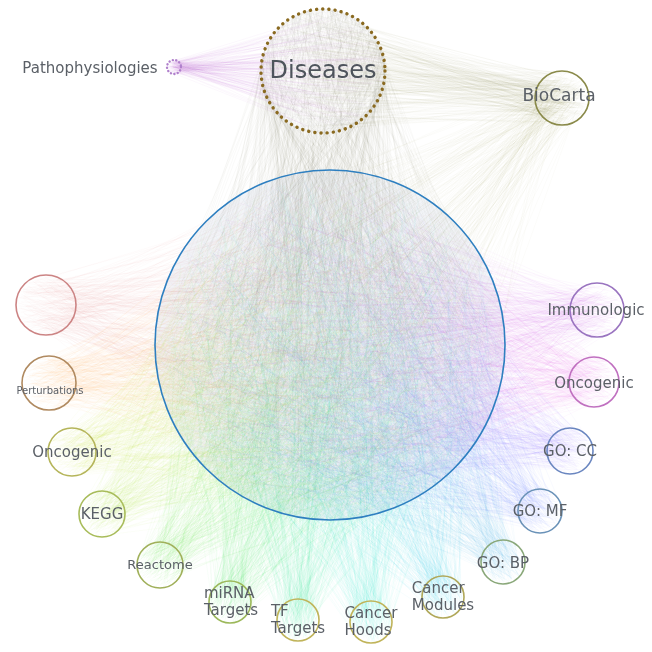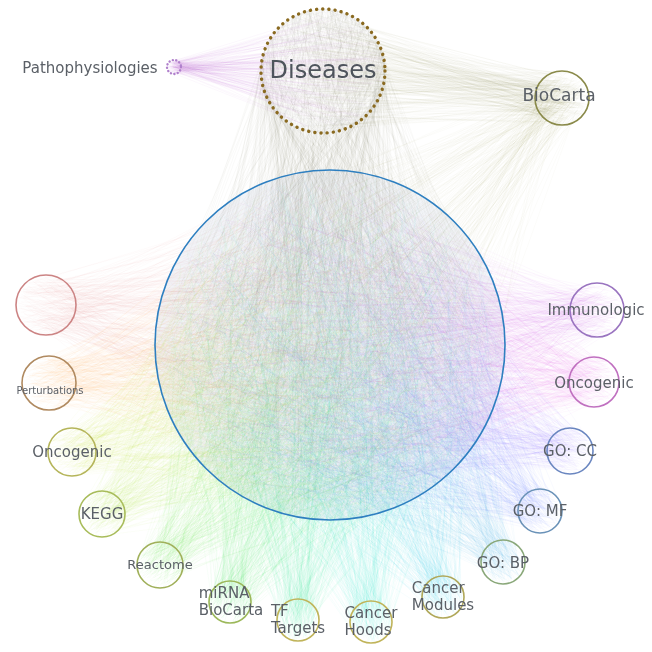--- a/index.html
+++ b/index.html
@@ -62,21 +62,21 @@
     </svg>
   <div class="labels">
     <div class="node-label big" style="left: 323px; top: 70px; font-size: 24px;">Diseases</div>
     <div class="node-label" style="left: 90px; top: 68px; font-size: 15px;">Pathophysiologies</div>
     <div class="node-label" style="left: 559px; top: 96px; font-size: 17px;">BioCarta</div>
     <div class="node-label" style="left: 50px; top: 383px; font-size: 10px; margin-top: 8px;">Perturbations</div>
     <div class="node-label" style="left: 72px; top: 452px; font-size: 15px;">Oncogenic</div>
     <div class="node-label" style="left: 102px; top: 514px; font-size: 15px;">KEGG</div>
     <div class="node-label" style="left: 160px; top: 565px; font-size: 13px;">Reactome</div>
     <div class="node-label" style="left: 231px; top: 602px; font-size: 15px;">miRNA
-BioCarta</div>
+Targets</div>
     <div class="node-label" style="left: 298px; top: 620px; font-size: 15px;">TF
 Targets</div>
     <div class="node-label" style="left: 371px; top: 622px; font-size: 15px;">Cancer
 Hoods</div>
     <div class="node-label" style="left: 443px; top: 597px; font-size: 15px;">Cancer
 Modules</div>
     <div class="node-label" style="left: 503px; top: 563px; font-size: 15px;">GO: BP</div>
     <div class="node-label" style="left: 540px; top: 511px; font-size: 15px;">GO: MF</div>
     <div class="node-label" style="left: 570px; top: 451px; font-size: 15px;">GO: CC</div>
     <div class="node-label" style="left: 594px; top: 383px; font-size: 15px;">Oncogenic</div>

